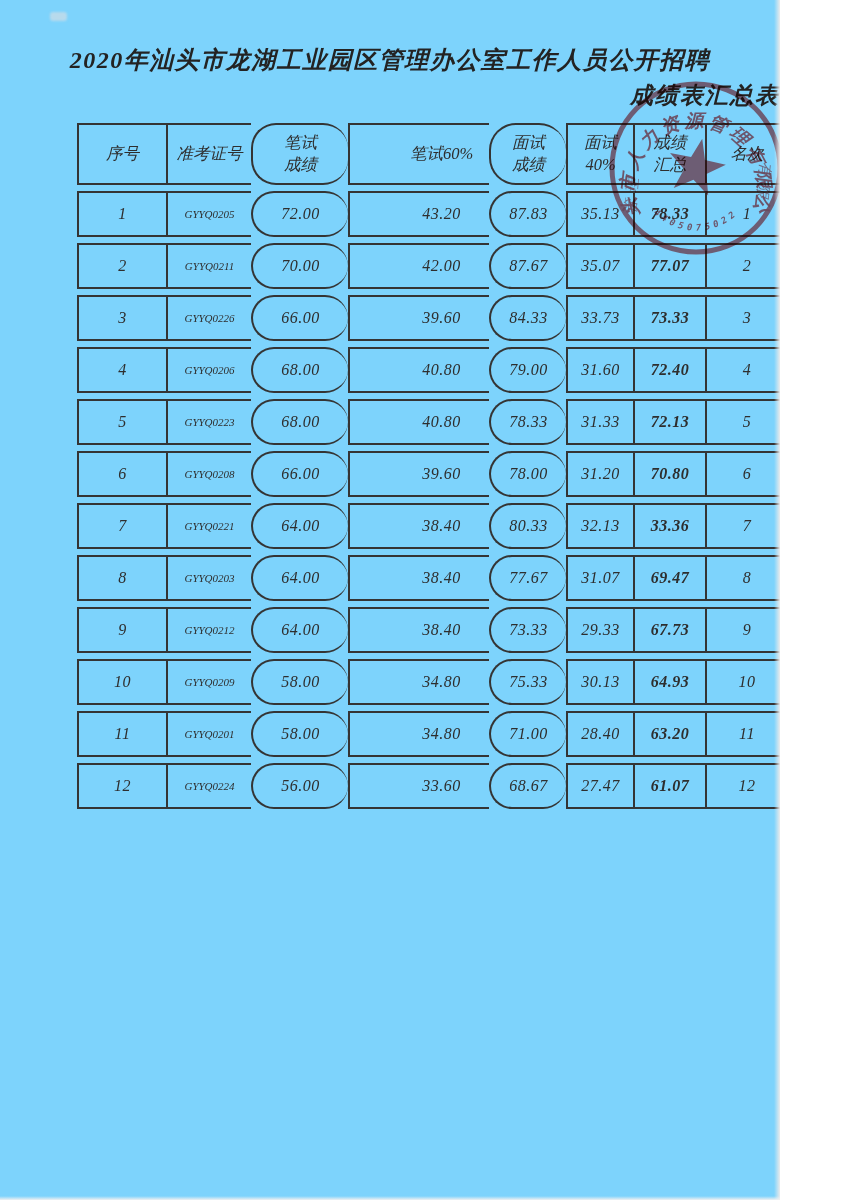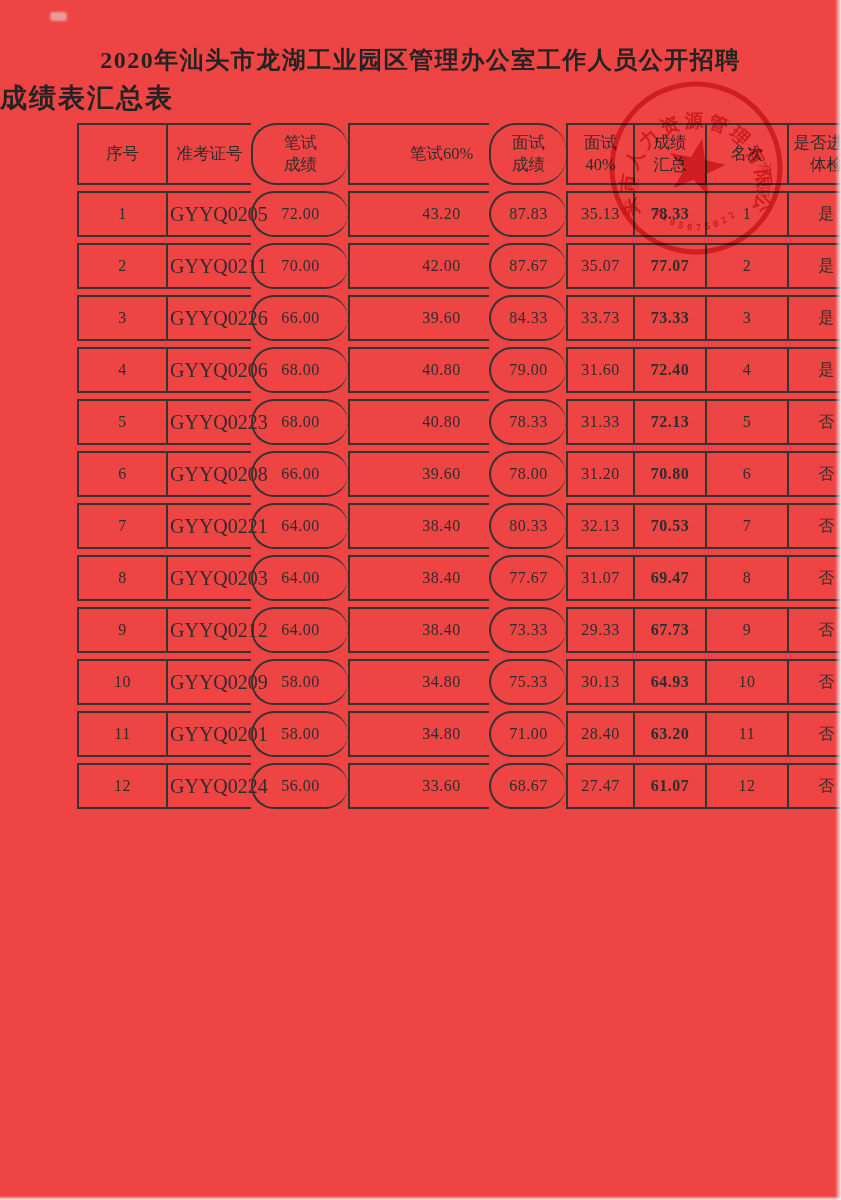--- a/index.html
+++ b/index.html
@@ -1,43 +1,44 @@
 <!DOCTYPE html>
 <html><head>
 <meta charset="utf-8">
 <style>
   html,body{margin:0;padding:0;background:#ffffff;}
   .page{
     position:relative;
-    width:841px;height:1200px;
-    background:#ef4444;
+    width:780px;height:1200px;
+    background:#7dd3fc;
     overflow:hidden;
     font-family:"Liberation Serif","DejaVu Serif",serif;
     color:#2b2b2b;
+    font-style:italic;
   }
   .edge-right{
     position:absolute;top:0;right:0;width:6px;height:100%;
     background:linear-gradient(to right,rgba(255,255,255,0),#ebebeb);
   }
   .edge-bottom{
     position:absolute;bottom:0;left:0;width:100%;height:4px;
     background:linear-gradient(to bottom,rgba(255,255,255,0),#f1f1f1);
   }
   .smudge{
     position:absolute;left:50px;top:12px;width:17px;height:9px;
     background:#e7e0e0;border-radius:3px;opacity:.55;filter:blur(1px);
   }
   .title1{
     position:absolute;top:44px;left:0;width:100%;
     text-align:center;font-size:24px;font-weight:bold;
     letter-spacing:1.5px;color:#232323;
   }
   .title2{
     position:absolute;top:80px;left:0;width:100%;
-    text-align:left;font-size:27px;font-weight:bold;
+    text-align:right;font-size:23px;font-weight:bold;
     letter-spacing:2px;color:#232323;
   }
   table.score{
     position:absolute;left:65px;top:117px;width:725px;
     border-collapse:separate;border-spacing:0 6px;
     table-layout:fixed;
     margin-left:12px;
   }
   table.score th,table.score td{
     border-top:2px solid #343434;
@@ -54,21 +55,21 @@
   table.score th:nth-child(1),table.score td:nth-child(1){width:83px;}
   table.score th:nth-child(2),table.score td:nth-child(2){width:79px;}
   table.score th:nth-child(3),table.score td:nth-child(3){width:91px;border-radius:25px;}
   table.score th:nth-child(4),table.score td:nth-child(4){width:91px;padding-left:46px;}
   table.score th:nth-child(5),table.score td:nth-child(5){width:71px;border-radius:27px;}
   table.score th:nth-child(6),table.score td:nth-child(6){width:61px;}
   table.score th:nth-child(7),table.score td:nth-child(7){width:66px;}
   table.score th:nth-child(8),table.score td:nth-child(8){width:76px;}
   table.score th:nth-child(9),table.score td:nth-child(9){width:71px;}
   table.score td.total{font-weight:bold;letter-spacing:.5px;}
-  table.score td.id-cell{font-family:"Liberation Serif","DejaVu Serif",serif;font-size:20px;letter-spacing:0;}
+  table.score td.id-cell{font-family:"Liberation Serif","DejaVu Serif",serif;font-size:11px;letter-spacing:0;}
   .seal{
     position:absolute;left:601px;top:73px;width:190px;height:190px;
     mix-blend-mode:multiply;opacity:.92;
     pointer-events:none;
   }
 </style>
 </head>
 <body>
 
 <div class="page">
@@ -181,21 +182,21 @@
           <td>6</td>
           <td>否</td>
         </tr>
         <tr>
           <td>7</td>
           <td class="id-cell">GYYQ0221</td>
           <td>64.00</td>
           <td>38.40</td>
           <td>80.33</td>
           <td>32.13</td>
-          <td class="total">70.53</td>
+          <td class="total">33.36</td>
           <td>7</td>
           <td>否</td>
         </tr>
         <tr>
           <td>8</td>
           <td class="id-cell">GYYQ0203</td>
           <td>64.00</td>
           <td>38.40</td>
           <td>77.67</td>
           <td>31.07</td>

